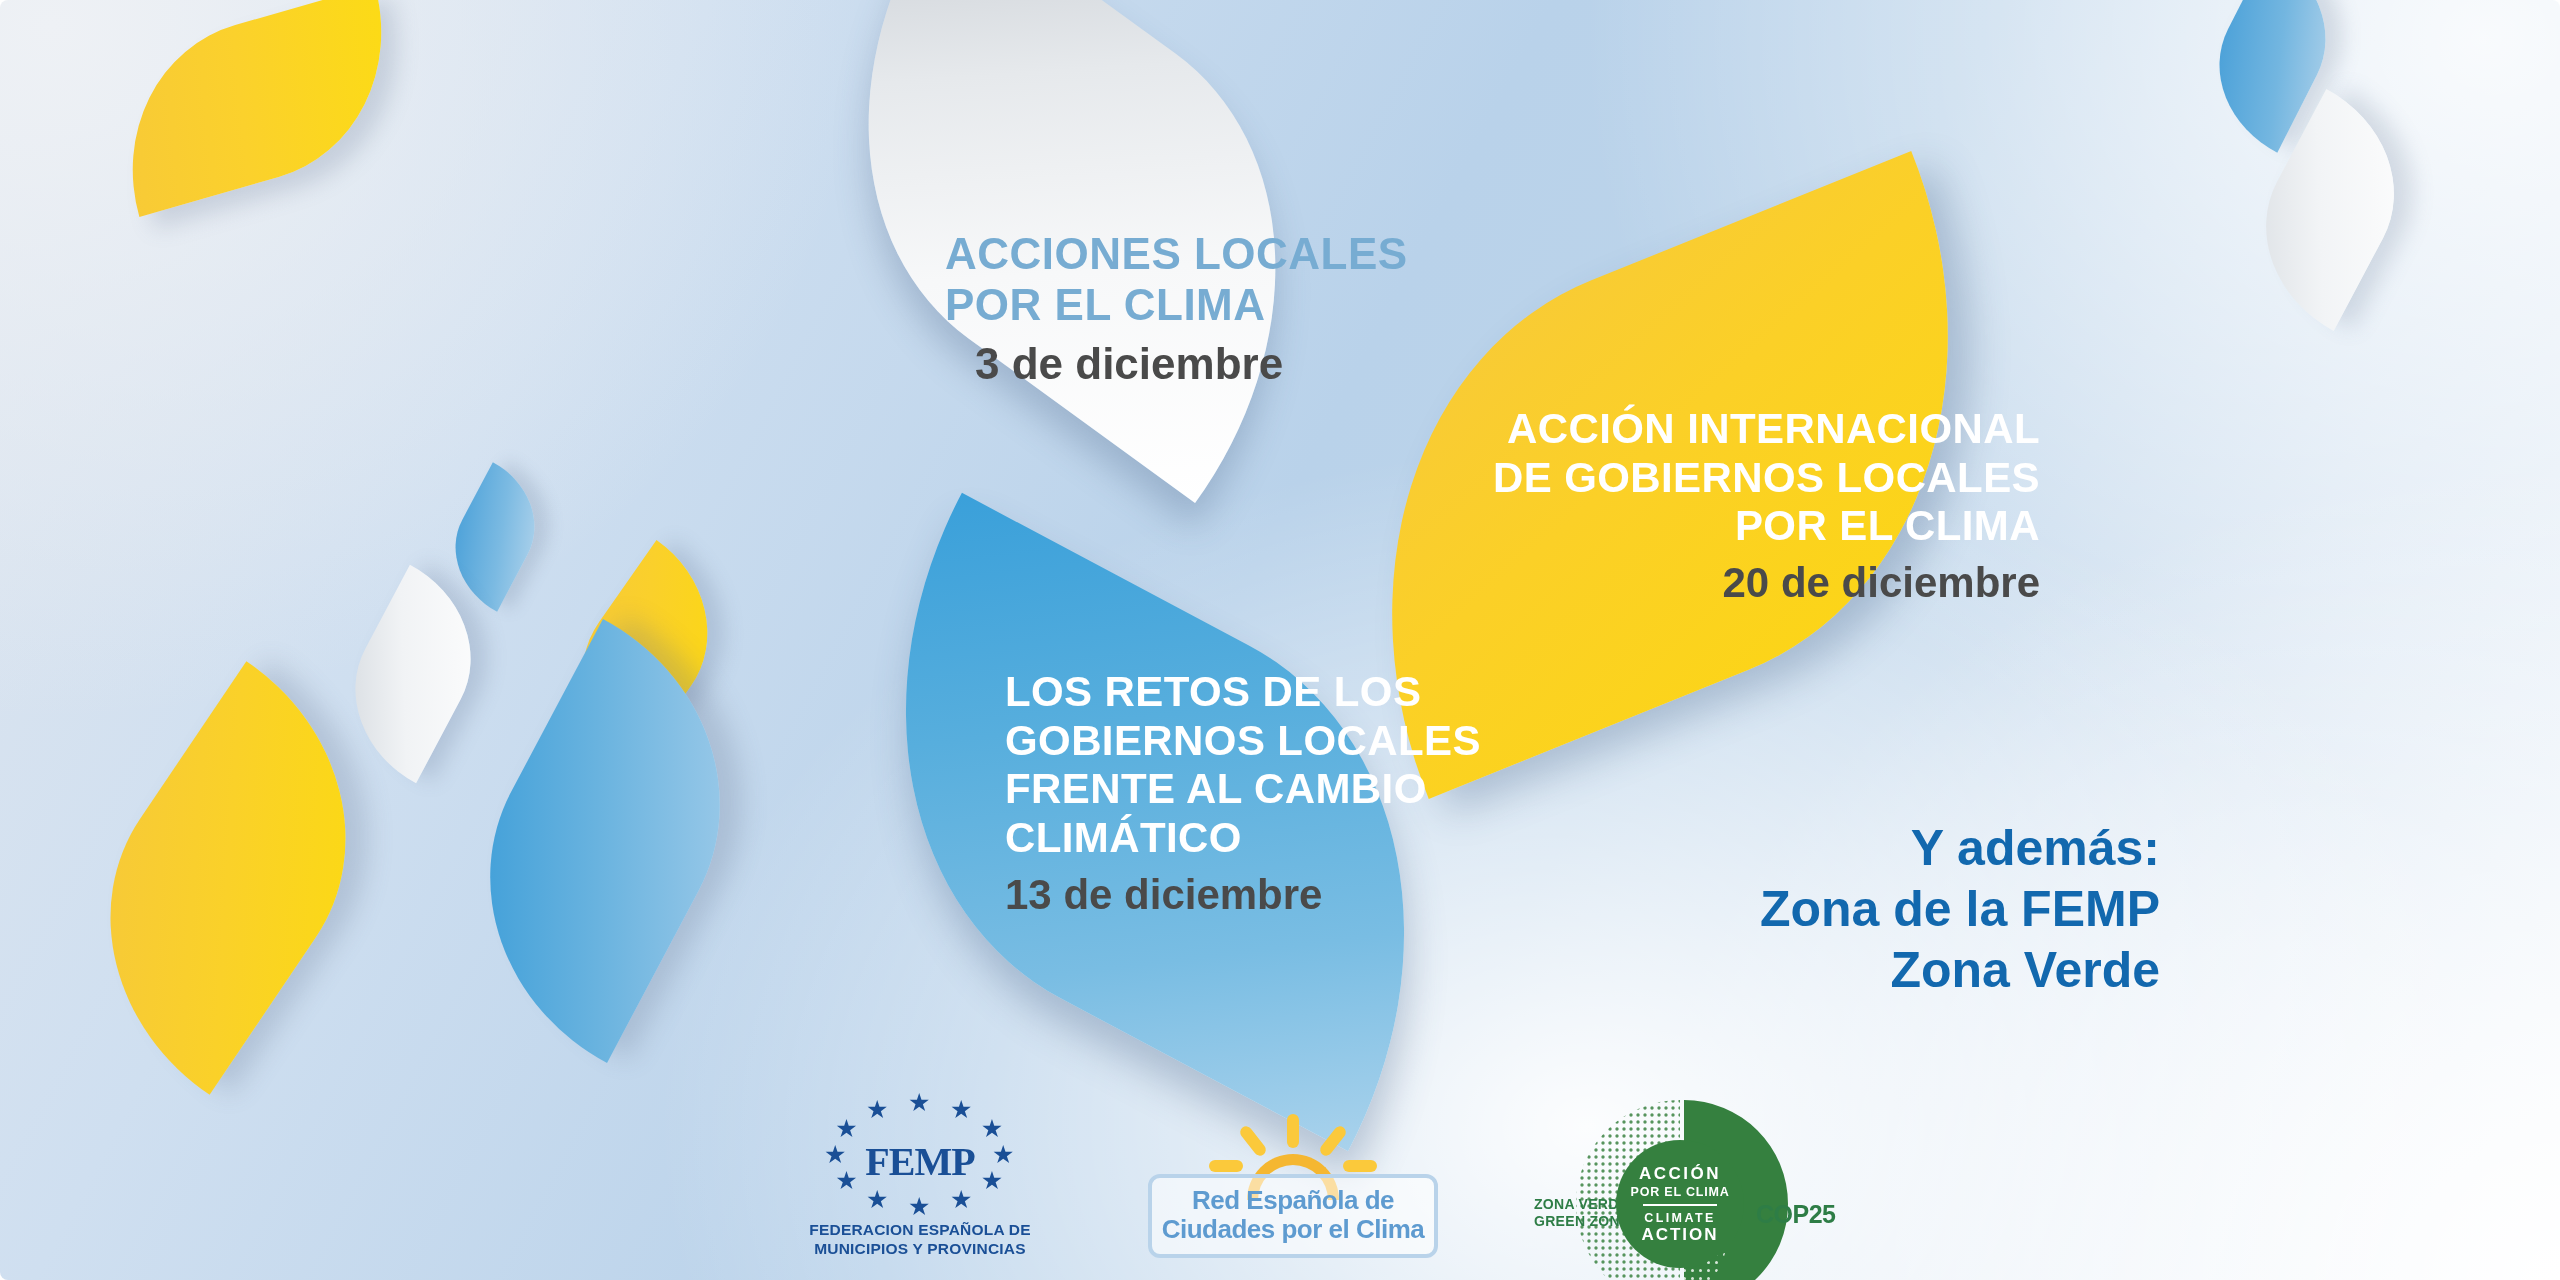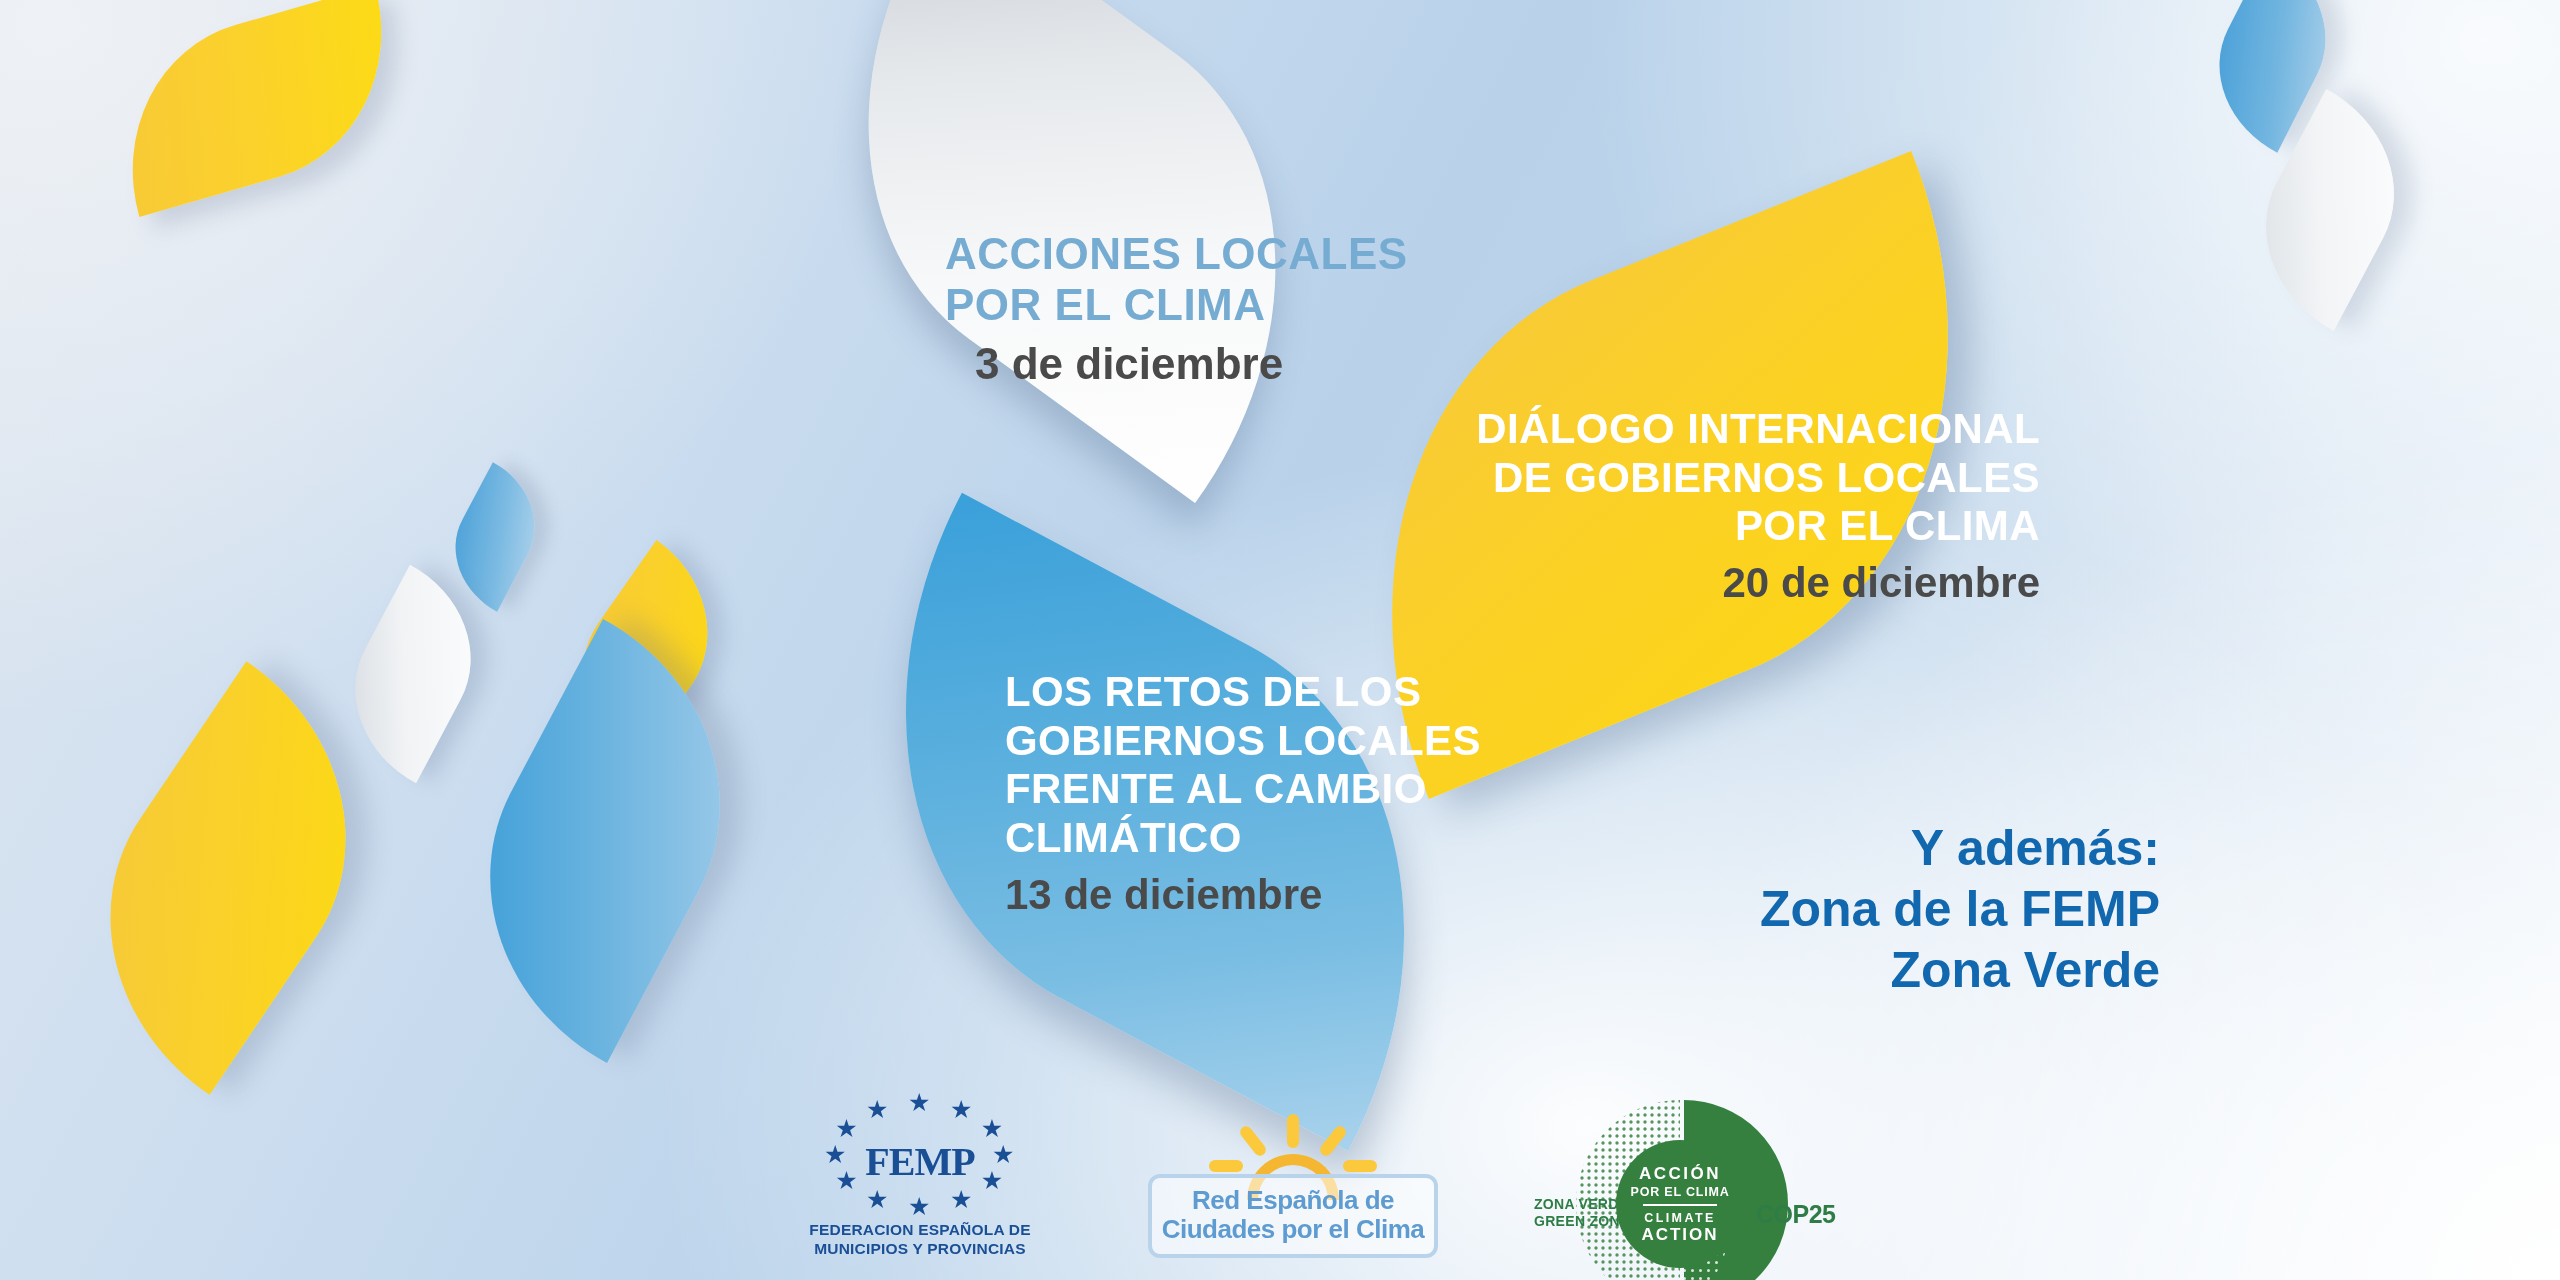--- a/index.html
+++ b/index.html
@@ -10,20 +10,21 @@
     background:#ffffff;
   }
   #stage{
     position:relative;width:2560px;height:1280px;overflow:hidden;
     background:
       radial-gradient(ellipse 1500px 1100px at 62% 88%, rgba(255,255,255,0.95) 0%, rgba(255,255,255,0.0) 62%),
       radial-gradient(ellipse 1700px 1500px at 100% 100%, rgba(255,255,255,1) 0%, rgba(255,255,255,0) 55%),
       radial-gradient(ellipse 1500px 1300px at 97% 3%, rgba(255,255,255,0.85) 0%, rgba(255,255,255,0) 60%),
       radial-gradient(ellipse 1400px 1200px at 2% 2%, #eef1f5 0%, rgba(238,241,245,0) 58%),
       linear-gradient(118deg, #dfe6ef 0%, #cfdff0 22%, #b9d2ea 48%, #bcd4ea 62%, #d9e6f3 80%, #f4f8fc 100%);
+    border-radius: 8px;
   }
 
   
   .leaf{
     position:absolute;
     
     border-radius:50% 0 50% 0 / 100% 0 100% 0;
   }
 
   
@@ -217,21 +218,21 @@
   <div class="petal petal-yellow"></div>
   <div class="petal petal-blue"></div>
 
   <div class="txt block-white">
     <div class="title">ACCIONES LOCALES</div>
     <div class="title">POR EL CLIMA</div>
     <div class="date">3 de diciembre</div>
   </div>
 
   <div class="txt block-yellow">
-    <div class="title">DIÁLOGO INTERNACIONAL</div>
+    <div class="title">ACCIÓN INTERNACIONAL</div>
     <div class="title">DE GOBIERNOS LOCALES</div>
     <div class="title">POR EL CLIMA</div>
     <div class="date">20 de diciembre</div>
   </div>
 
   <div class="txt block-blue">
     <div class="title">LOS RETOS DE LOS</div>
     <div class="title">GOBIERNOS LOCALES</div>
     <div class="title">FRENTE AL CAMBIO</div>
     <div class="title">CLIMÁTICO</div>

